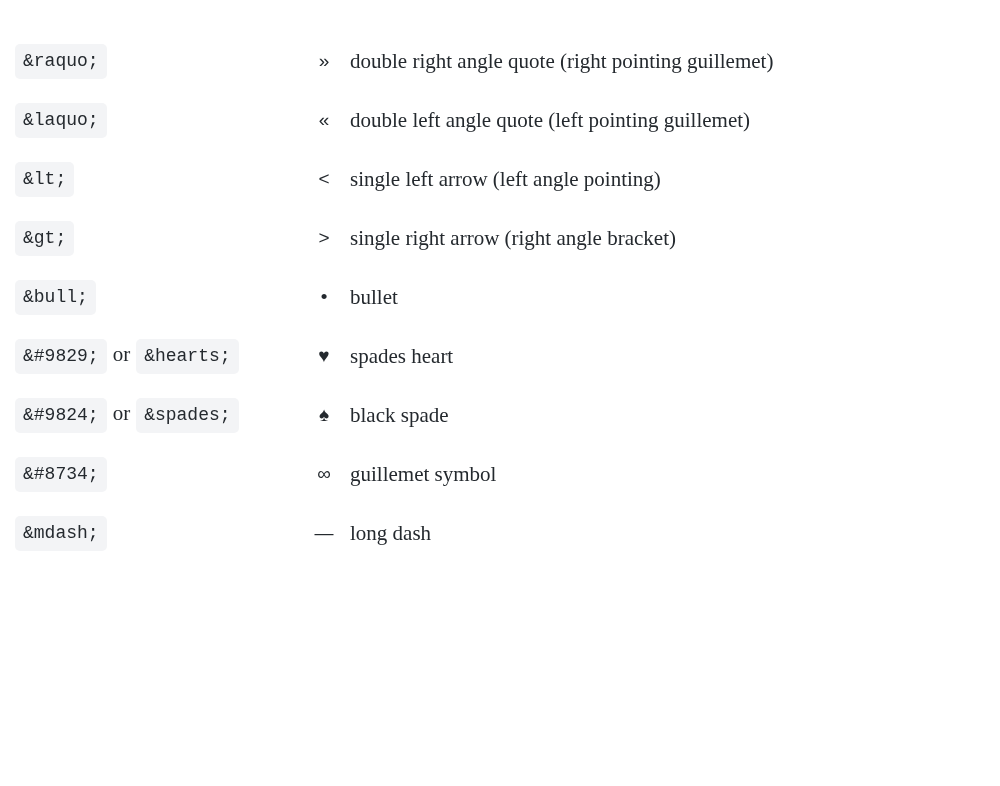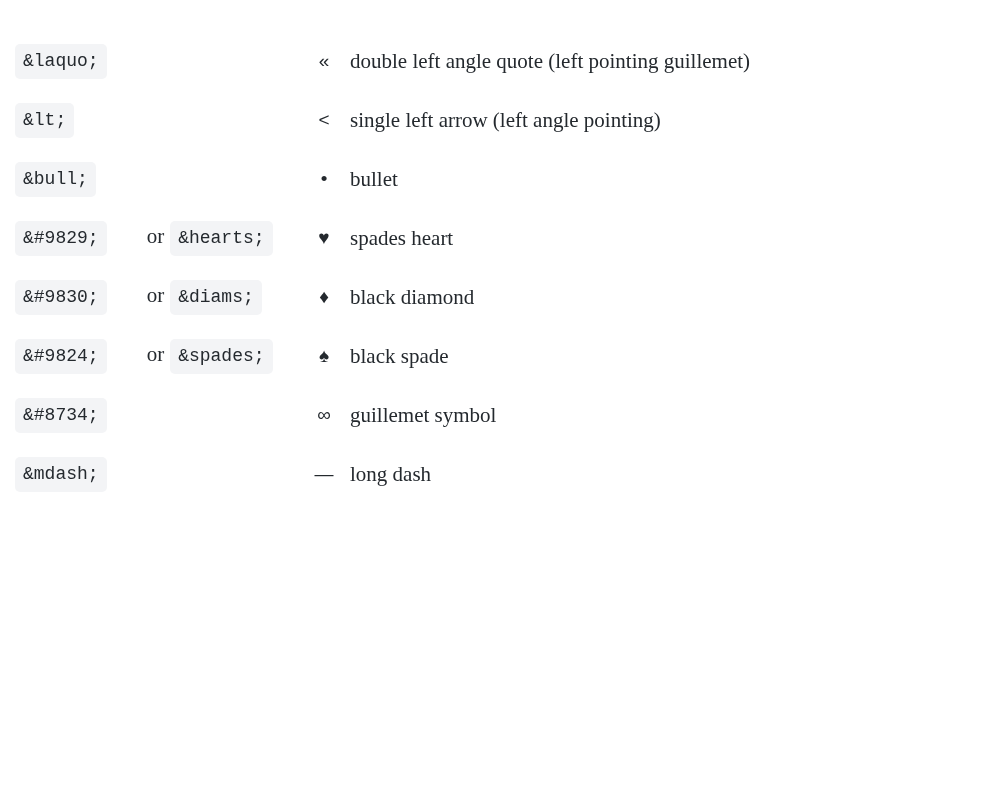--- a/index.html
+++ b/index.html
@@ -50,51 +50,55 @@
     padding: 4px 8px;
     font-size: 18px;
     color: #24292e;
     display: inline-block;
   }
   .or {
     font-family: Georgia, 'Times New Roman', serif;
     font-size: 21px;
     color: #24292e;
     padding: 0 6px;
-    margin-left: 34px;
   }
 </style>
 </head>
 <body>
 
 <div class="table" id="table-root">
+    <div class="row">
+      <div class="cell cell-code"><code class="inline">&amp;raquo;</code></div>
+      <div class="cell cell-symbol">»</div>
+      <div class="cell cell-desc">double right angle quote (right pointing guillemet)</div>
+    </div>
     <div class="row">
       <div class="cell cell-code"><code class="inline">&amp;laquo;</code></div>
       <div class="cell cell-symbol">«</div>
       <div class="cell cell-desc">double left angle quote (left pointing guillemet)</div>
     </div>
     <div class="row">
       <div class="cell cell-code"><code class="inline">&amp;lt;</code></div>
       <div class="cell cell-symbol">&lt;</div>
       <div class="cell cell-desc">single left arrow (left angle pointing)</div>
     </div>
     <div class="row">
+      <div class="cell cell-code"><code class="inline">&amp;gt;</code></div>
+      <div class="cell cell-symbol">&gt;</div>
+      <div class="cell cell-desc">single right arrow (right angle bracket)</div>
+    </div>
+    <div class="row">
       <div class="cell cell-code"><code class="inline">&amp;bull;</code></div>
       <div class="cell cell-symbol">•</div>
       <div class="cell cell-desc">bullet</div>
     </div>
     <div class="row">
       <div class="cell cell-code"><code class="inline">&amp;#9829;</code><span class="or">or</span><code class="inline">&amp;hearts;</code></div>
       <div class="cell cell-symbol">♥</div>
       <div class="cell cell-desc">spades heart</div>
-    </div>
-    <div class="row">
-      <div class="cell cell-code"><code class="inline">&amp;#9830;</code><span class="or">or</span><code class="inline">&amp;diams;</code></div>
-      <div class="cell cell-symbol">♦</div>
-      <div class="cell cell-desc">black diamond</div>
     </div>
     <div class="row">
       <div class="cell cell-code"><code class="inline">&amp;#9824;</code><span class="or">or</span><code class="inline">&amp;spades;</code></div>
       <div class="cell cell-symbol">♠</div>
       <div class="cell cell-desc">black spade</div>
     </div>
     <div class="row">
       <div class="cell cell-code"><code class="inline">&amp;#8734;</code></div>
       <div class="cell cell-symbol">∞</div>
       <div class="cell cell-desc">guillemet symbol</div>

